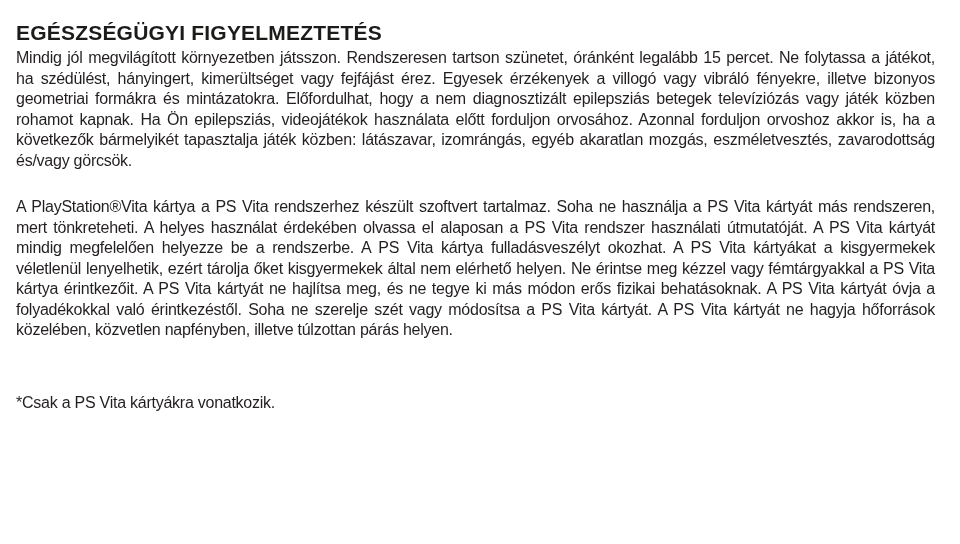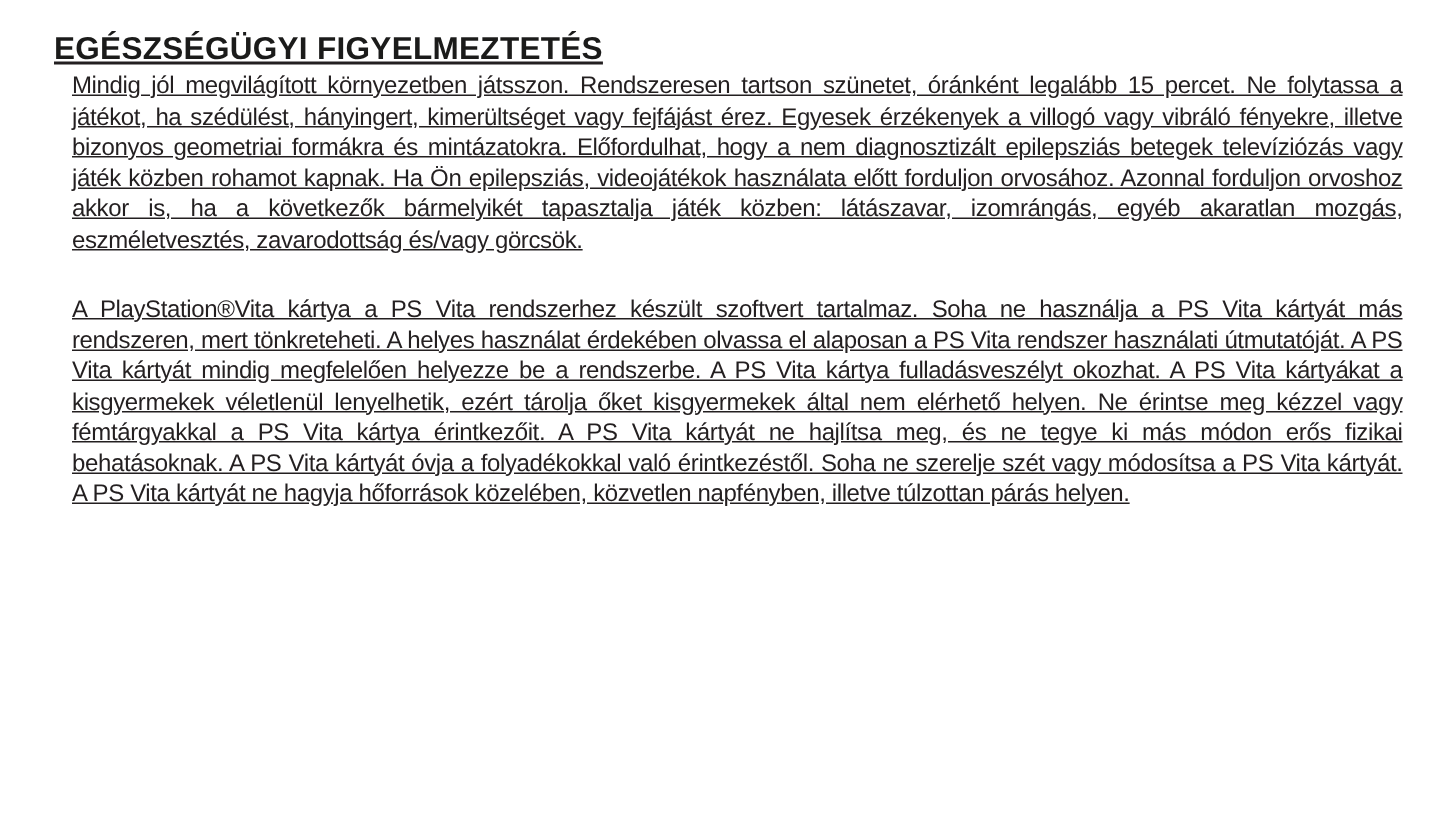--- a/index.html
+++ b/index.html
@@ -12,34 +12,33 @@
     height: 544px;
     overflow: hidden;
     font-family: "Liberation Sans", sans-serif;
     color: #231f20;
     -webkit-font-smoothing: antialiased;
   }
   .page {
     box-sizing: border-box;
     width: 960px;
     height: 544px;
-    padding: 21px 25px 0 36px;
+    padding: 21px 25px 0 16px;
     background: #ffffff;
-    text-decoration: underline;
   }
   .section-heading {
     margin: 0;
     font-size: 21px;
     line-height: 24px;
     font-weight: bold;
     letter-spacing: 0.2px;
     color: #1b1b1a;
   }
   .section-body {
-    margin: 3px 0 0 12px;
+    margin: 3px 0 0 0;
     font-size: 16px;
     line-height: 20.5px;
     letter-spacing: -0.25px;
     text-align: justify;
     color: #231f20;
   }
   .section + .section {
     margin-top: 26px;
   }
   .footnote {
@@ -57,14 +56,15 @@
 
   <div class="section">
     <h1 class="section-heading">EGÉSZSÉGÜGYI FIGYELMEZTETÉS</h1>
     <p class="section-body">Mindig jól megvilágított környezetben játsszon. Rendszeresen tartson szünetet, óránként legalább 15 percet. Ne folytassa a játékot, ha szédülést, hányingert, kimerültséget vagy fejfájást érez. Egyesek érzékenyek a villogó vagy vibráló fényekre, illetve bizonyos geometriai formákra és mintázatokra. Előfordulhat, hogy a nem diagnosztizált epilepsziás betegek televíziózás vagy játék közben rohamot kapnak. Ha Ön epilepsziás, videojátékok használata előtt forduljon orvosához. Azonnal forduljon orvoshoz akkor is, ha a következők bármelyikét tapasztalja játék közben: látászavar, izomrángás, egyéb akaratlan mozgás, eszméletvesztés, zavarodottság és/vagy görcsök.</p>
   </div>
 
   <div class="section">
     <p class="section-body">A PlayStation®Vita kártya a PS Vita rendszerhez készült szoftvert tartalmaz. Soha ne használja a PS Vita kártyát más rendszeren, mert tönkreteheti. A helyes használat érdekében olvassa el alaposan a PS Vita rendszer használati útmutatóját. A PS Vita kártyát mindig megfelelően helyezze be a rendszerbe. A PS Vita kártya fulladásveszélyt okozhat. A PS Vita kártyákat a kisgyermekek véletlenül lenyelhetik, ezért tárolja őket kisgyermekek által nem elérhető helyen. Ne érintse meg kézzel vagy fémtárgyakkal a PS Vita kártya érintkezőit. A PS Vita kártyát ne hajlítsa meg, és ne tegye ki más módon erős fizikai behatásoknak. A PS Vita kártyát óvja a folyadékokkal való érintkezéstől. Soha ne szerelje szét vagy módosítsa a PS Vita kártyát. A PS Vita kártyát ne hagyja hőforrások közelében, közvetlen napfényben, illetve túlzottan párás helyen.</p>
   </div>
 
+  <p class="footnote">*Csak a PS Vita kártyákra vonatkozik.</p>
 
 </div>
 
 </body></html>

